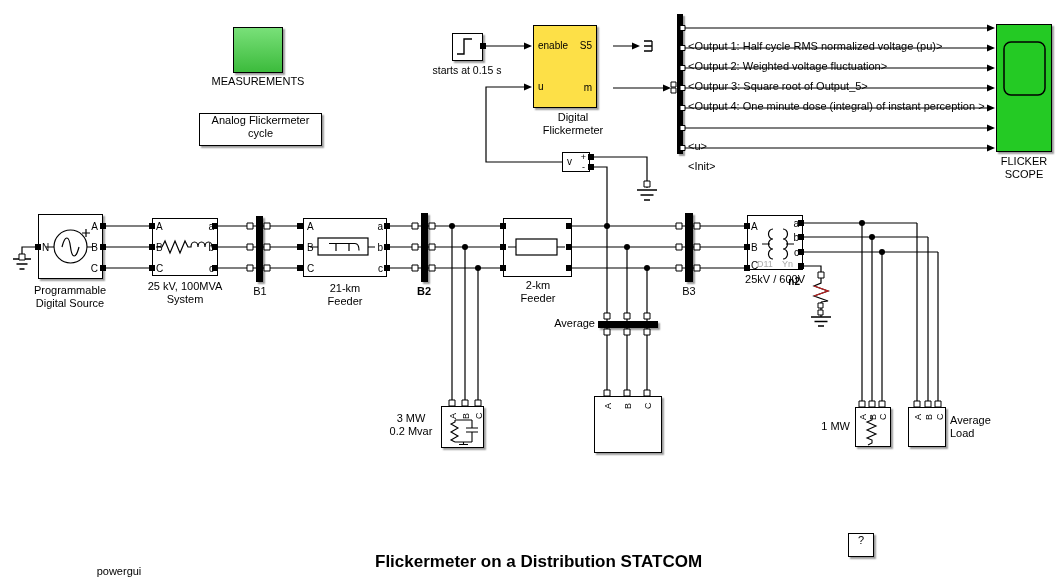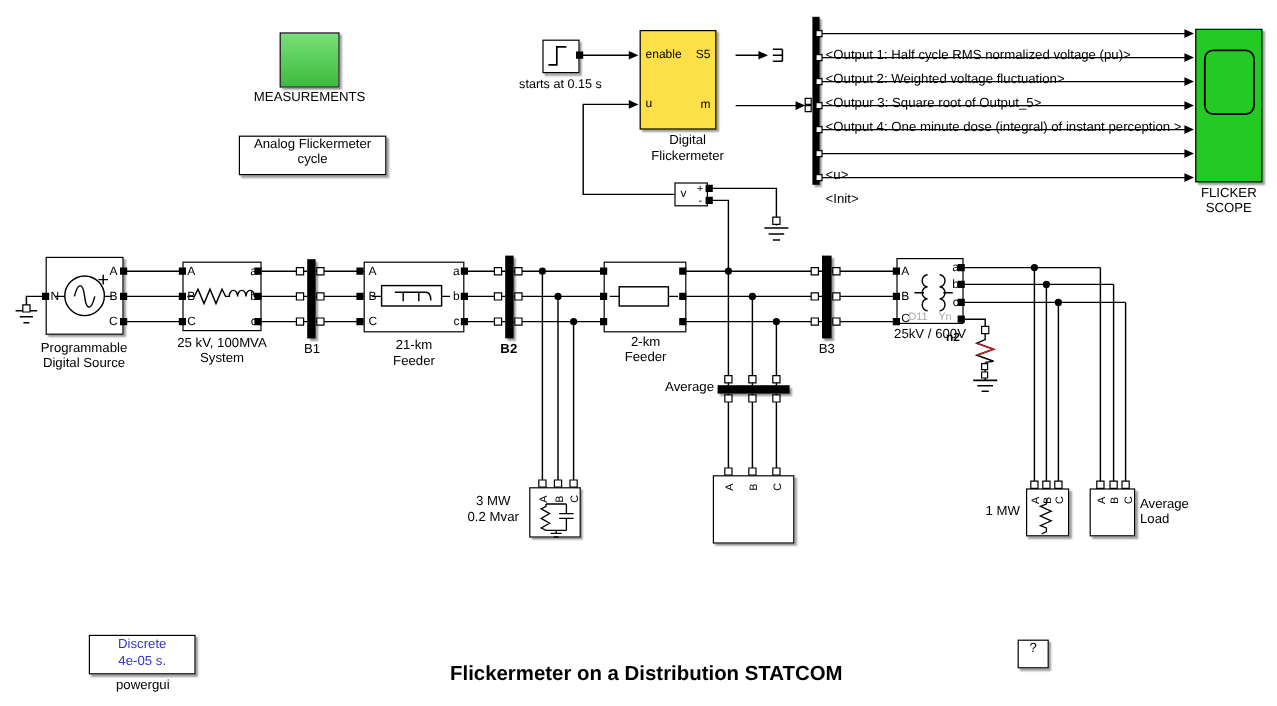--- a/index.html
+++ b/index.html
@@ -162,26 +162,20 @@
   <div class="blk" style="left:908px;top:407px;width:38px;height:40px;">
     <div class="rot" style="left:4px;top:2px;">A</div>
     <div class="rot" style="left:15px;top:2px;">B</div>
     <div class="rot" style="left:26px;top:2px;">C</div>
   </div>
   <div class="lbl" style="left:950px;top:414px;width:60px;text-align:left;">
     <div>Average</div>
     <div>Load</div>
   </div>
 
-  <div class="blk" style="left:74px;top:529px;width:89px;height:33px;">
-    <div class="ctr" style="font-size:11px;line-height:14px;color:#3333CC;">
-      <span>Discrete</span>
-      <span>4e-05 s.</span>
-    </div>
-  </div>
   <div class="lbl" style="left:88px;top:565px;width:62px;">powergui</div>
 
   <div style="position:absolute;left:375px;top:552px;font-size:17px;font-weight:bold;white-space:nowrap;">Flickermeter on a Distribution STATCOM</div>
 
   <div class="blk" style="left:848px;top:533px;width:26px;height:24px;">
     <div class="ctr" style="font-size:11px;">
       <span>?</span>
     </div>
   </div>
 

